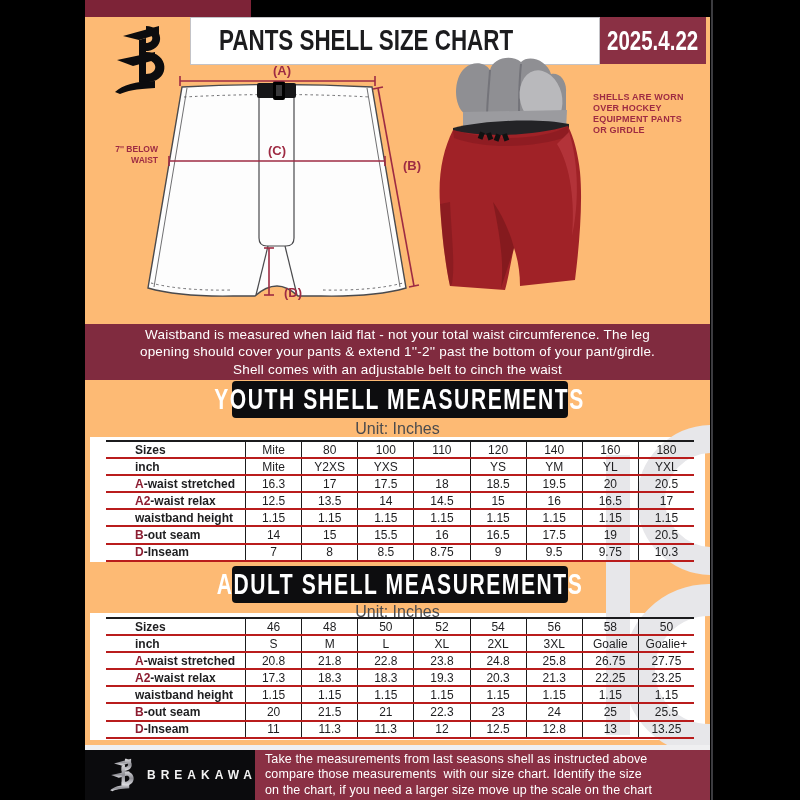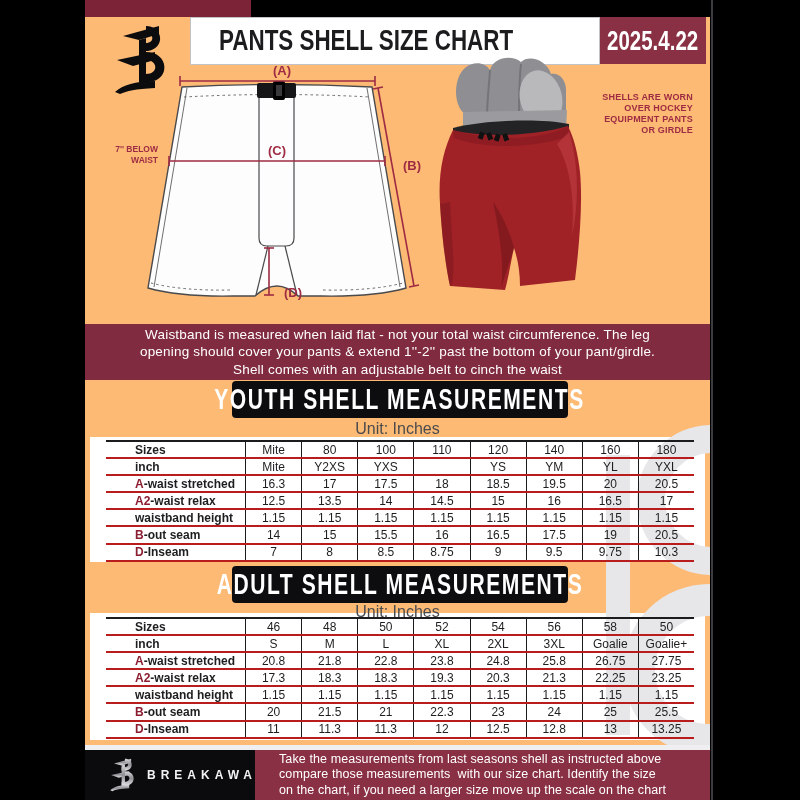--- a/index.html
+++ b/index.html
@@ -20,21 +20,21 @@
   .title-text{font-size:28px;font-weight:700;color:#1c1c1e;transform:scale(0.80,1.05);
               transform-origin:left center;white-space:nowrap;margin-left:28px;letter-spacing:0;}
   .date-box{position:absolute;left:515px;top:17px;width:106px;height:47px;background:#8a3044;
             display:flex;align-items:center;justify-content:center;}
   .date-text{font-size:25px;font-weight:700;color:#fff;transform:scale(0.82,1.1);white-space:nowrap;}
 
   
   .diagram{position:absolute;left:0;top:56px;width:362px;height:260px;}
   .photo{position:absolute;left:350px;top:52px;width:160px;height:248px;}
   .photo-note{position:absolute;left:508px;top:92px;width:100px;font-size:9px;font-weight:700;
-              color:#9e2b43;line-height:11px;white-space:pre-wrap;letter-spacing:0.2px;text-align:right;}
+              color:#9e2b43;line-height:11px;white-space:pre-wrap;letter-spacing:0.2px;}
 
   
   .info-banner{position:absolute;left:0;top:324px;width:625px;height:56px;background:#802b3f;
                display:flex;align-items:center;justify-content:center;}
   .info-banner-text{color:#fff;font-size:13.5px;font-weight:400;line-height:17.5px;text-align:center;
                     white-space:pre-wrap;letter-spacing:0.2px;}
 
   
   .section-banner{position:absolute;left:147px;width:336px;height:37px;background:#0d0d0f;border-radius:4px;
                   display:flex;align-items:center;justify-content:center;z-index:3;}
@@ -68,21 +68,21 @@
   .t-head .t-data{font-weight:400;}
   .t-prefix{color:#8c1d31;}
 
   
   .pre-footer-strip{position:absolute;left:0;top:745px;width:625px;height:5px;background:#efeff1;z-index:3;}
   .footer{position:absolute;left:0;top:750px;width:625px;height:50px;z-index:4;display:flex;}
   .footer-black{width:170px;height:50px;background:#0b0b0d;display:flex;align-items:center;}
   .footer-logo{width:30px;height:40px;margin-left:24px;flex:none;}
   .footer-brand{color:#f2f2f2;font-size:12px;font-weight:700;letter-spacing:5px;margin-left:8px;white-space:nowrap;}
   .footer-maroon{flex:1;height:50px;background:#8a3044;display:flex;align-items:center;}
-  .footer-note{color:#fff;font-size:12.5px;font-weight:400;line-height:15.5px;margin-left:24px;
+  .footer-note{color:#fff;font-size:12.5px;font-weight:400;line-height:15.5px;margin-left:10px;
                white-space:pre-wrap;letter-spacing:0.1px;}
 </style>
 </head>
 <body>
 
 <div class="frame">
   <div class="edge-line"></div>
   <div class="page">
 
     <div class="top-strip">

